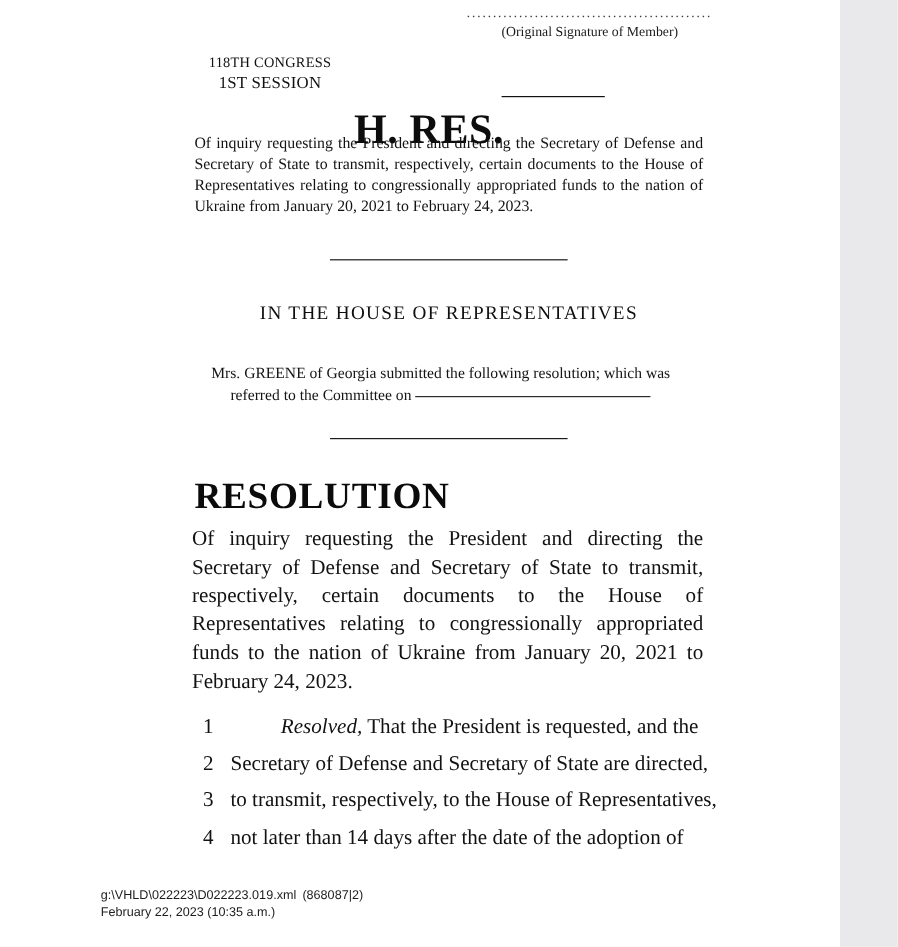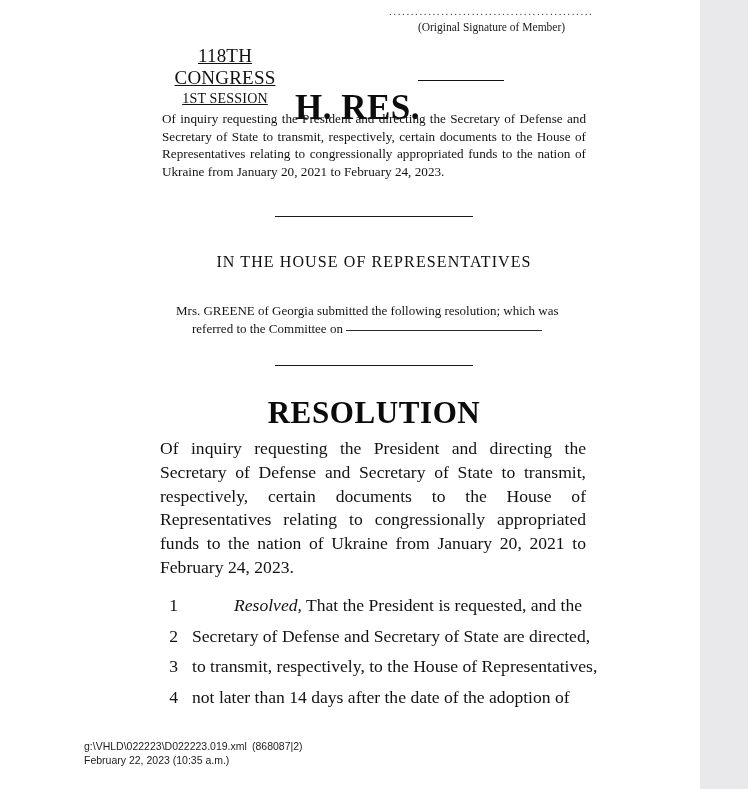--- a/index.html
+++ b/index.html
@@ -64,31 +64,29 @@
   
   .congress {
     position: absolute;
     left: 160px;
     top: 45px;
     width: 130px;
     text-align: center;
     color: #111;
   }
   .congress .l1 {
-    font-size: 19px;
+    font-size: 12px;
     letter-spacing: 0.2px;
     font-variant: small-caps;
-    text-decoration: underline;
   }
   .congress .l2 {
     font-size: 14px;
     letter-spacing: 0.2px;
     font-variant: small-caps;
     margin-top: 2px;
-    text-decoration: underline;
   }
   .hres {
     position: absolute;
     left: 295px;
     top: 44px;
     font-size: 35px;
     font-weight: bold;
     letter-spacing: 0.5px;
     color: #0d0d0d;
     font-family: "Liberation Serif", serif;
@@ -149,21 +147,21 @@
     width: 196px;
     border-bottom: 1px solid #2a2a2a;
     vertical-align: 2px;
   }
 
   .res-title {
     position: absolute;
     left: 162px;
     top: 395px;
     width: 424px;
-    text-align: center;
+    text-align: left;
     font-size: 31px;
     font-weight: bold;
     letter-spacing: 0.6px;
     color: #0b0b0b;
   }
 
   .res-body {
     position: absolute;
     left: 160px;
     top: 437px;

